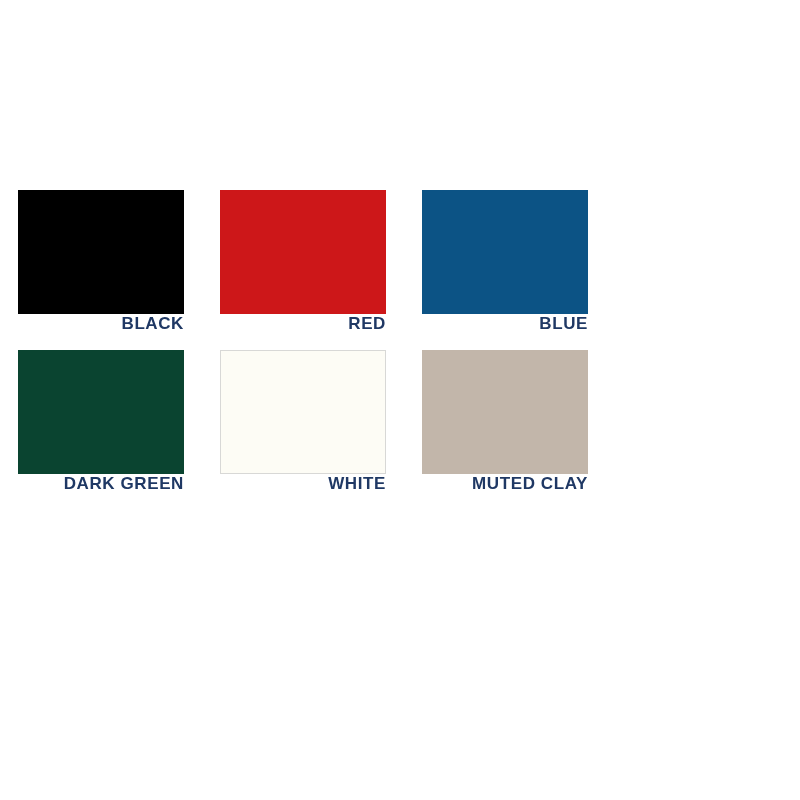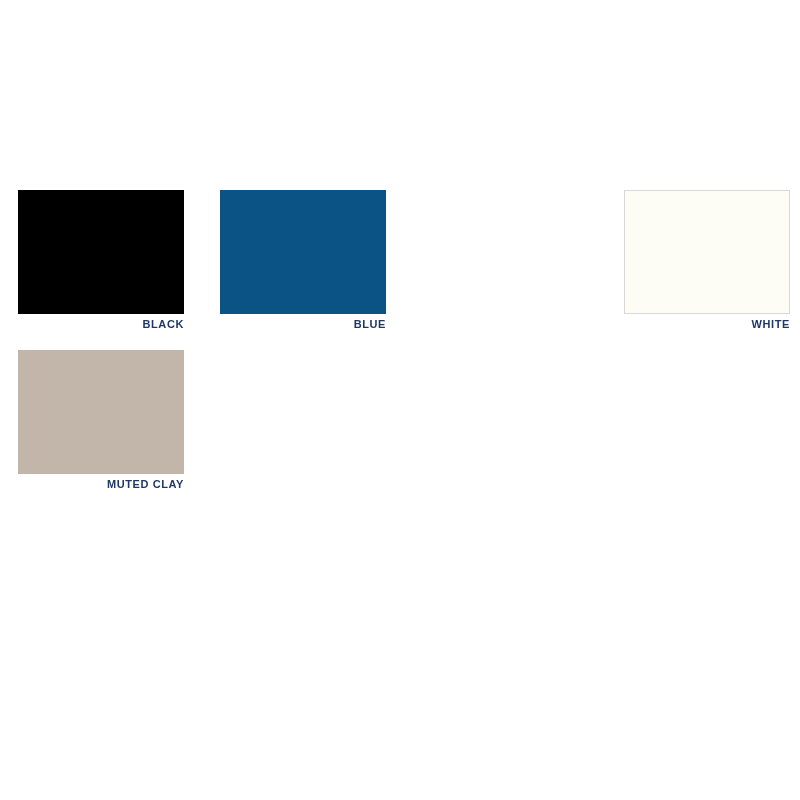--- a/index.html
+++ b/index.html
@@ -51,46 +51,54 @@
   }
 
   
   .swatch-chip.has-outline {
     border: 1px solid #d8d8d6;
   }
 
   .swatch-label {
     margin-top: 3px;
     text-align: right;
-    font-size: 11px;
+    font-size: 17px;
     font-weight: bold;
     letter-spacing: 0.6px;
     line-height: 14px;
     color: #1f3864;
     text-transform: uppercase;
     font-family: "Liberation Sans", sans-serif;
     white-space: nowrap;
   }
 </style>
 </head>
 <body>
 
 <div id="palette-board">
   <div id="swatch-grid">
       <div class="swatch-cell">
         <div class="swatch-chip" style="background: rgb(0, 0, 0);"></div>
         <div class="swatch-label">BLACK</div>
       </div>
       <div class="swatch-cell">
+        <div class="swatch-chip" style="background: rgb(205, 23, 25);"></div>
+        <div class="swatch-label">RED</div>
+      </div>
+      <div class="swatch-cell">
         <div class="swatch-chip" style="background: rgb(12, 83, 133);"></div>
         <div class="swatch-label">BLUE</div>
       </div>
       <div class="swatch-cell is-empty">
         <div class="swatch-chip" style="background: rgb(255, 255, 255);"></div>
         <div class="swatch-label"></div>
+      </div>
+      <div class="swatch-cell">
+        <div class="swatch-chip" style="background: rgb(10, 68, 48);"></div>
+        <div class="swatch-label">DARK GREEN</div>
       </div>
       <div class="swatch-cell">
         <div class="swatch-chip has-outline" style="background: rgb(253, 252, 245);"></div>
         <div class="swatch-label">WHITE</div>
       </div>
       <div class="swatch-cell">
         <div class="swatch-chip" style="background: rgb(194, 182, 170);"></div>
         <div class="swatch-label">MUTED CLAY</div>
       </div>
     </div>

